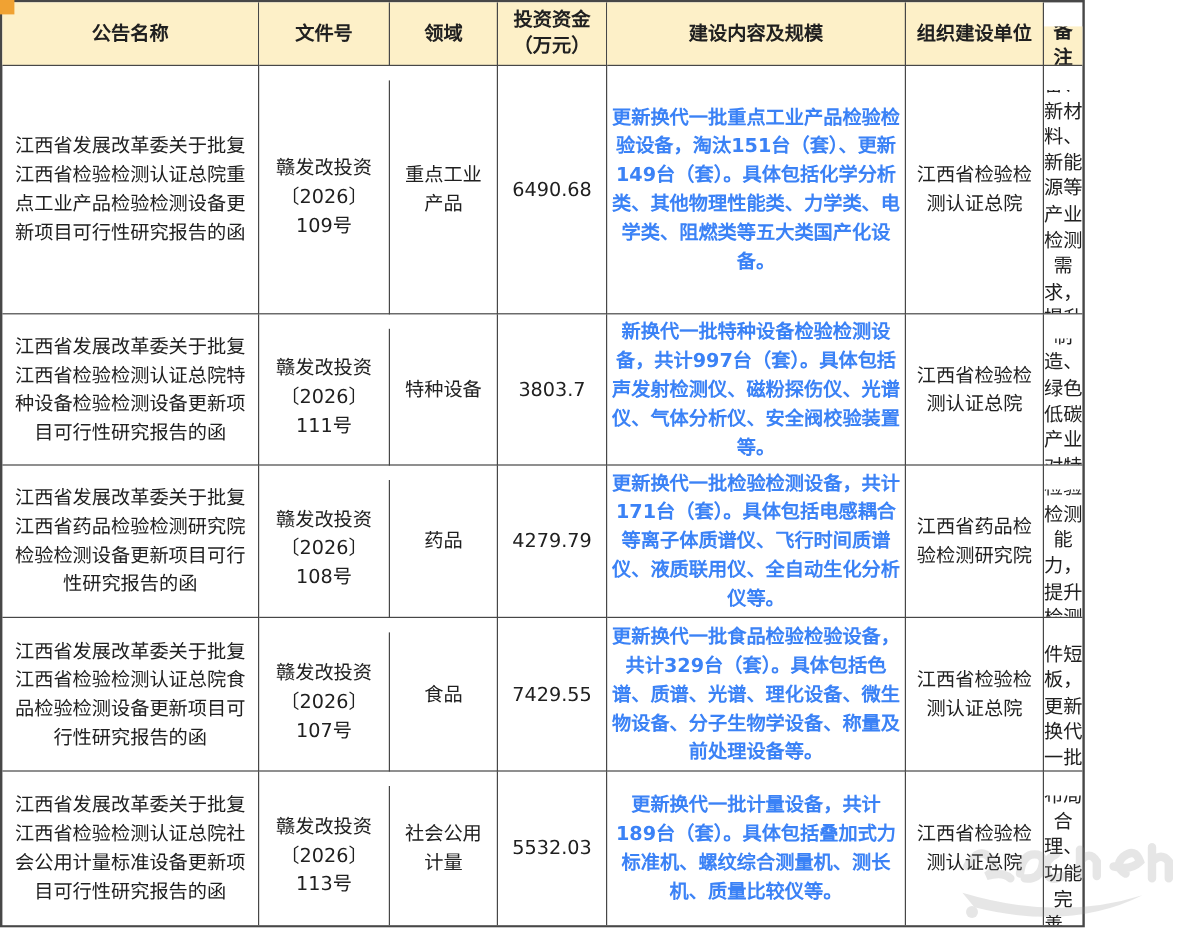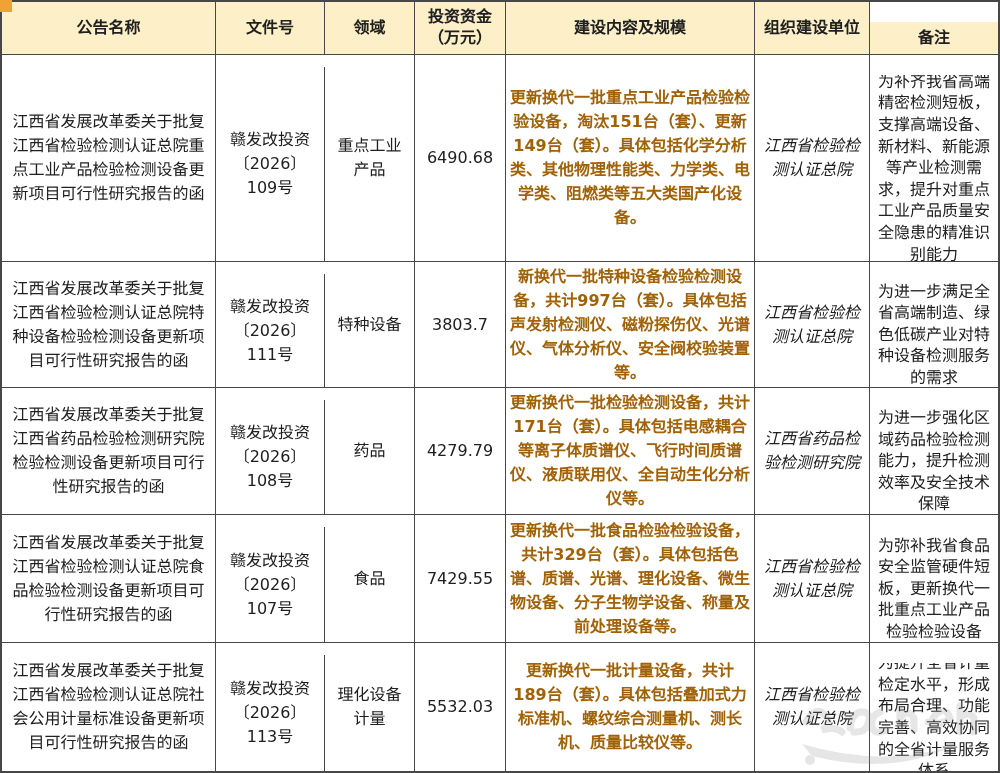--- a/index.html
+++ b/index.html
@@ -6,21 +6,21 @@
   html,body { background:#ffffff; }
   body {
     font-family:"DejaVu Sans","Liberation Sans",sans-serif;
     color:#202020;
     width:1000px; height:773px;
     position:relative;
     overflow:hidden;
   }
   .table {
     position:absolute; left:0; top:0;
-    width:1000px; height:773px;
+    width:904px; height:773px;
     border:2px solid #474747;
     background:#ffffff;
     display:grid;
     grid-template-columns:214px 109px 90px 91px 249px 115px 1fr;
     grid-template-rows:53px 207px 126px 127px 128px auto;
   }
   .row { display:contents; }
   .cell {
     border-right:1.5px solid #474747;
     border-bottom:1.5px solid #474747;
@@ -35,22 +35,22 @@
   .row:last-child .cell { border-bottom:none; }
   .header-row .cell {
     background:#FDF0C8;
     font-weight:700;
     line-height:1.3;
     white-space:pre-line;
   }
   .c-name   { padding:16px 7px; }
   .c-doc    { white-space:pre-line;margin-top:12px; }
   .c-field  { white-space:pre-line; }
-  .c-content{ font-weight:700; color:#a16207; padding:0 4px; }
-  .c-org    { padding:4px 3px;font-style:italic; }
+  .c-content{ font-weight:700; color:#3b82f6; padding:0 4px; }
+  .c-org    { padding:4px 3px; }
   .c-remark { padding:0 3px; line-height:1.35; }
   .corner-marker {
     position:absolute; left:0; top:0;
     width:12px; height:12px;
     background:#F0A233;
     z-index:3;
   }
   .watermark {
     position:absolute;
     left:788px; top:688px;
@@ -125,21 +125,21 @@
     <div class="cell c-content">更新换代一批食品检验检验设备，共计329台（套）。具体包括色谱、质谱、光谱、理化设备、微生物设备、分子生物学设备、称量及前处理设备等。</div>
     <div class="cell c-org">江西省检验检测认证总院</div>
     <div class="cell c-remark">为弥补我省食品安全监管硬件短板，更新换代一批重点工业产品检验检验设备</div>
   </div>
 
   <div class="row">
     <div class="cell c-name">江西省发展改革委关于批复江西省检验检测认证总院社会公用计量标准设备更新项目可行性研究报告的函</div>
     <div class="cell c-doc">赣发改投资
 〔2026〕
 113号</div>
-    <div class="cell c-field">理化设备
+    <div class="cell c-field">社会公用
 计量</div>
     <div class="cell c-amount">5532.03</div>
     <div class="cell c-content">更新换代一批计量设备，共计189台（套）。具体包括叠加式力标准机、螺纹综合测量机、测长机、质量比较仪等。</div>
     <div class="cell c-org">江西省检验检测认证总院</div>
     <div class="cell c-remark">为提升全省计量检定水平，形成布局合理、功能完善、高效协同的全省计量服务体系</div>
   </div>
 
 </div>
 
 <svg class="watermark" viewBox="0 0 208 80" xmlns="http://www.w3.org/2000/svg">

